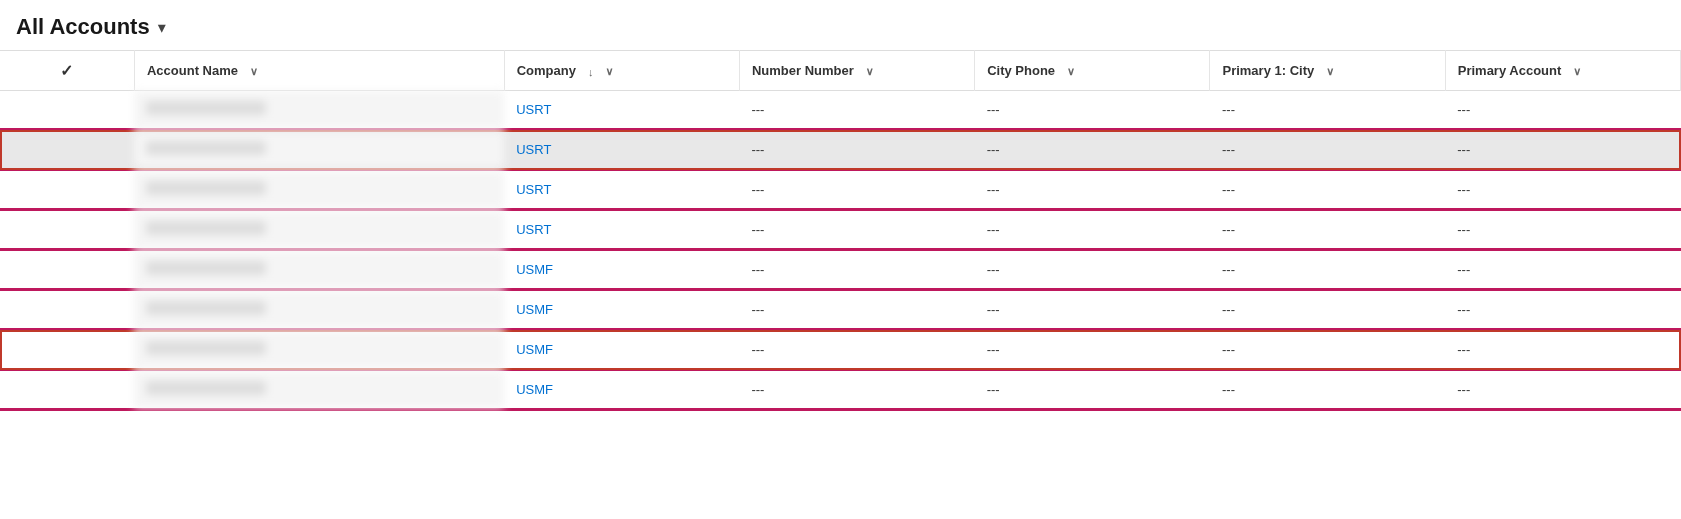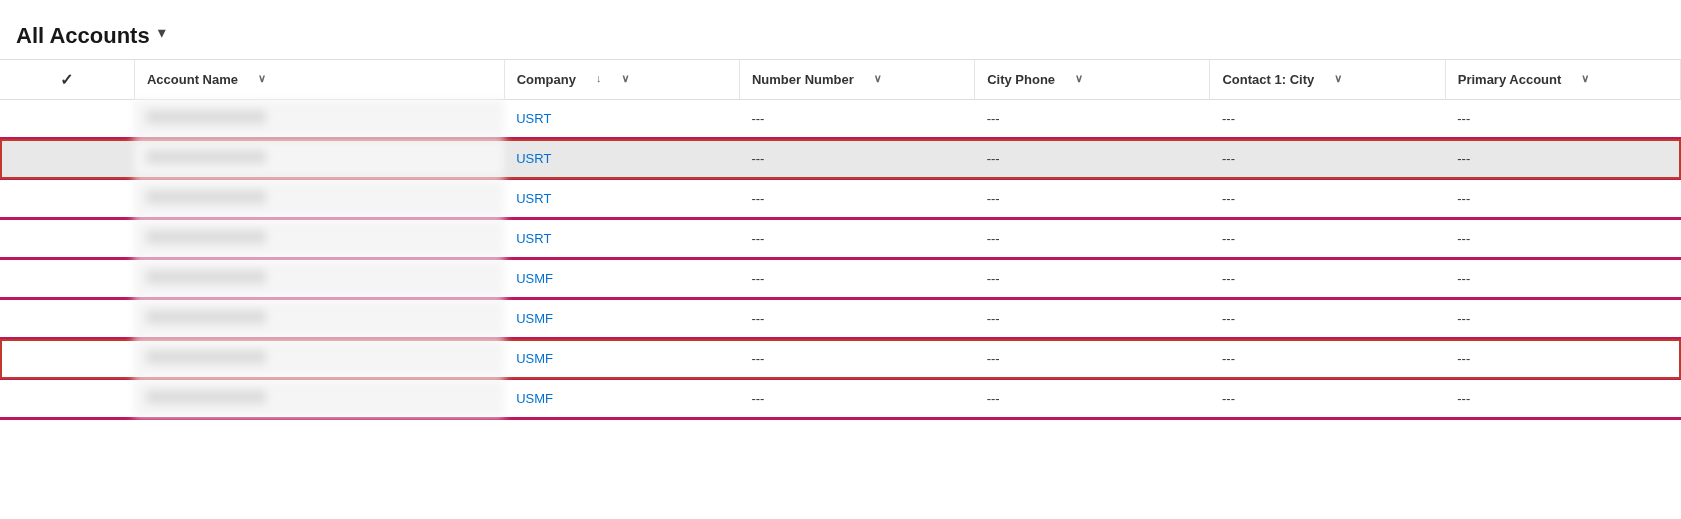--- a/index.html
+++ b/index.html
@@ -6,23 +6,22 @@
     body {
       font-family: -apple-system, BlinkMacSystemFont, 'Segoe UI', sans-serif;
       background: #fff;
       color: #333;
       font-size: 14px;
     }
 
     .header {
       padding: 14px 16px 10px 16px;
       display: flex;
-      align-items: flex-start;
+      align-items: center;
       gap: 6px;
-      margin-top: 9px;
     }
 
     .header-title {
       font-size: 22px;
       font-weight: 700;
       color: #181818;
     }
 
     .header-chevron {
       font-size: 16px;
@@ -60,22 +59,22 @@
       vertical-align: middle;
     }
 
     th:first-child {
       width: 50px;
       text-align: center;
     }
 
     th .col-label {
       display: flex;
-      align-items: flex-start;
-      gap: 20px;
+      align-items: flex-end;
+      gap: 12px;
     }
 
     th .sort-icon {
       font-size: 11px;
       color: #666;
     }
 
     th .chevron-icon {
       font-size: 11px;
       color: #666;
@@ -183,21 +182,21 @@
           </span>
         </th>
         <th>
           <span class="col-label">
             <span>City Phone</span>
             <span class="chevron-icon">∨</span>
           </span>
         </th>
         <th>
           <span class="col-label">
-            <span>Contact 1: City</span>
+            <span>Primary 1: City</span>
             <span class="chevron-icon">∨</span>
           </span>
         </th>
         <th>
           <span class="col-label">
             <span>Primary Account</span>
             <span class="chevron-icon">∨</span>
           </span>
         </th>
       </tr>

